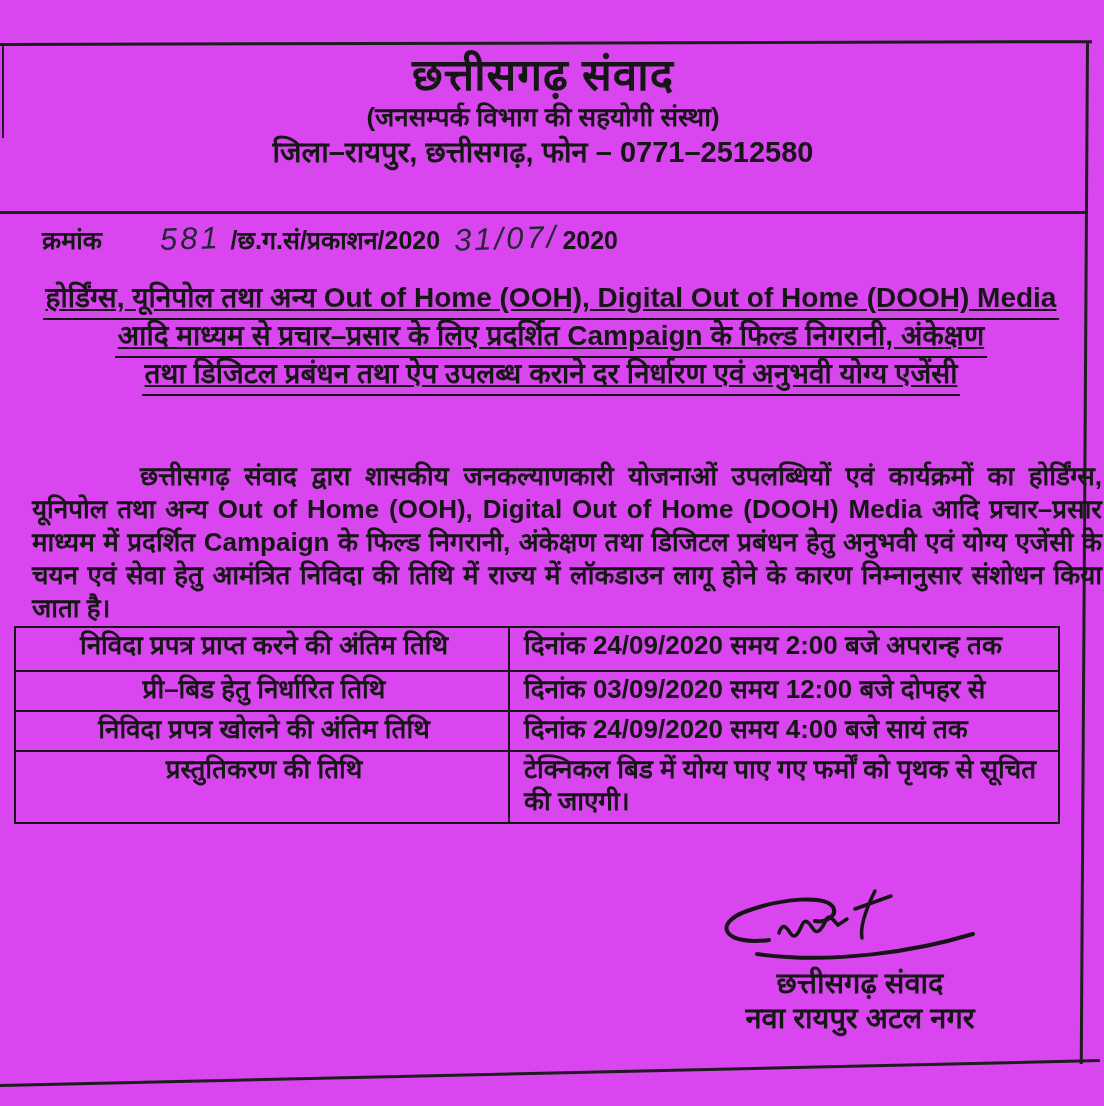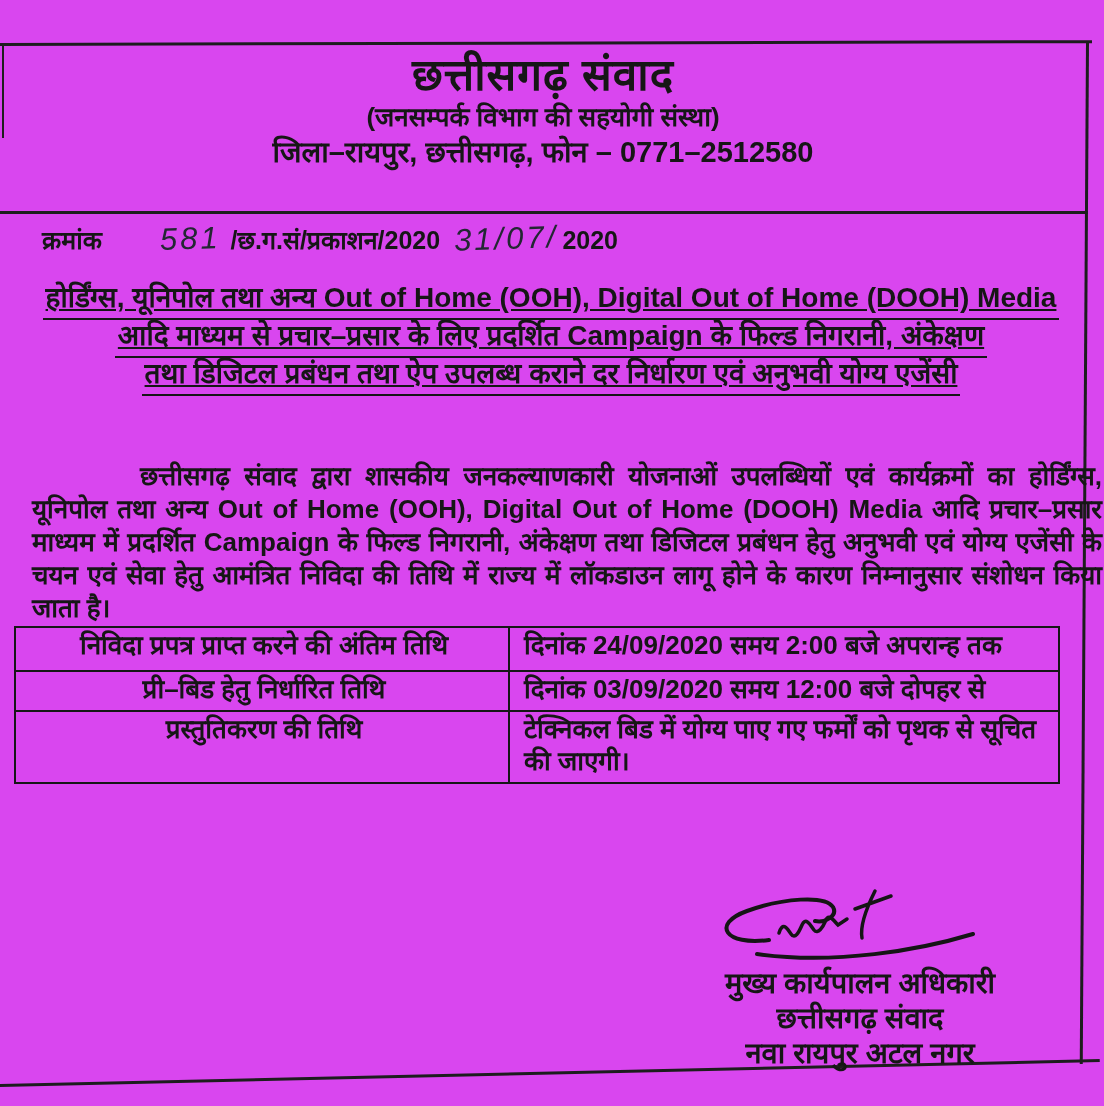--- a/index.html
+++ b/index.html
@@ -97,32 +97,35 @@
     <tbody>
       <tr>
         <td class="c1" style="height:36px">निविदा प्रपत्र प्राप्त करने की अंतिम तिथि</td>
         <td>दिनांक 24/09/2020 समय 2:00 बजे अपरान्ह तक</td>
       </tr>
       <tr>
         <td class="c1" style="height:30px">प्री–बिड हेतु निर्धारित तिथि</td>
         <td>दिनांक 03/09/2020 समय 12:00 बजे दोपहर से</td>
       </tr>
       <tr>
+        <td class="c1" style="height:30px">निविदा प्रपत्र खोलने की अंतिम तिथि</td>
+        <td>दिनांक 24/09/2020 समय 4:00 बजे सायं तक</td>
+      </tr>
+      <tr>
         <td class="c1" style="height:62px">प्रस्तुतिकरण की तिथि</td>
         <td>टेक्निकल बिड में योग्य पाए गए फर्मों को पृथक से सूचित की जाएगी।</td>
       </tr>
     </tbody>
   </table>
 
   <svg class="sig-scribble" width="320" height="80" viewBox="0 0 320 80">
     <path d="M64,54 C20,60 6,38 42,25 C78,12 120,9 128,21 C133,30 120,37 110,35" fill="none" stroke="#151515" stroke-width="4" stroke-linecap="round"></path>
     <path d="M74,47 c4,-13 9,-3 12,1 c4,6 8,-2 11,-9 c4,-9 9,1 12,5 c4,5 9,-3 12,-10 c3,-7 8,1 12,5 l9,-6" fill="none" stroke="#151515" stroke-width="3.5" stroke-linecap="round"></path>
     <path d="M170,5 c-11,22 -15,36 -13,47 M150,23 l36,-13" fill="none" stroke="#151515" stroke-width="3.5" stroke-linecap="round"></path>
     <path d="M52,68 C130,79 215,64 268,48" fill="none" stroke="#151515" stroke-width="4" stroke-linecap="round"></path>
   </svg>
 
   <div class="sig-block">
-    <div>मुख्य कार्यपालन अधिकारी</div>
     <div>छत्तीसगढ़ संवाद</div>
     <div>नवा रायपुर अटल नगर</div>
   </div>
 
 </div>
 
 </body></html>

